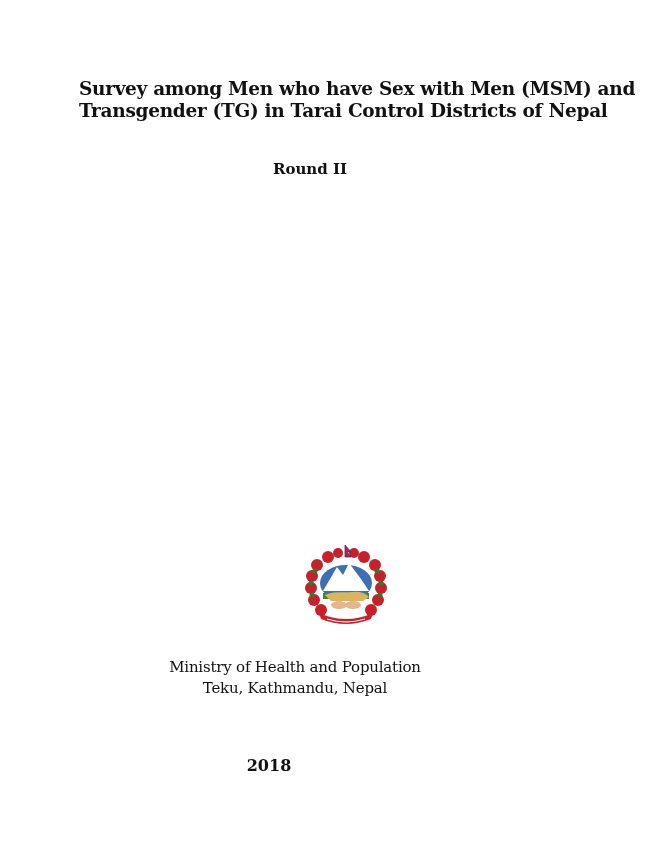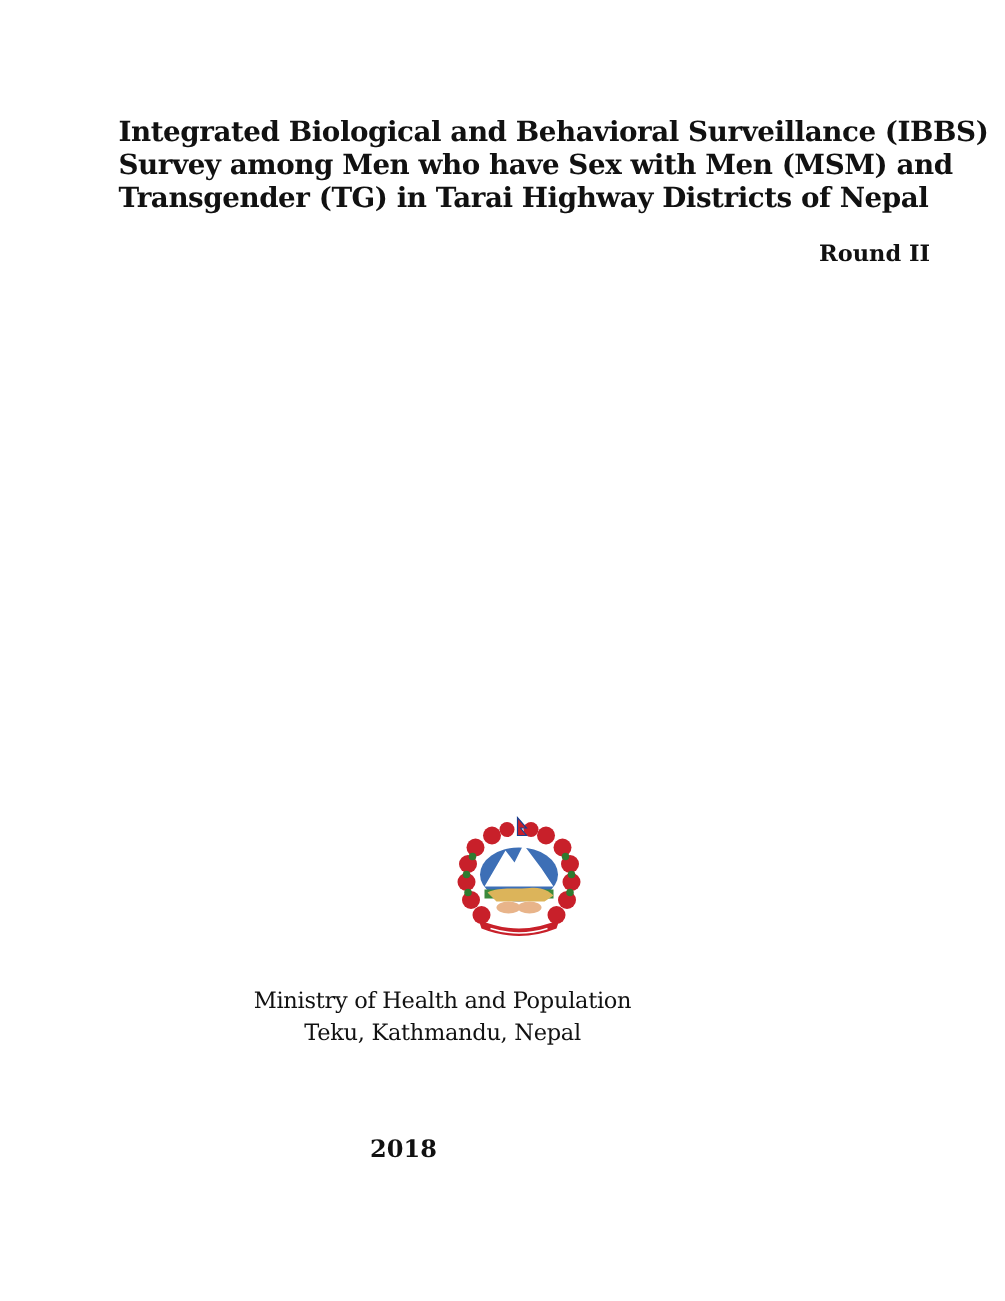--- a/index.html
+++ b/index.html
@@ -6,40 +6,39 @@
     body { width: 670px; height: 867px; position: relative; overflow: hidden; color: #111; }
     .title-block {
       position: absolute; left: 79px; top: 78px; width: 515px;
       font-family: "DejaVu Serif", serif; font-weight: bold;
       font-size: 18.5px; line-height: 22px; text-align: justify;
       text-align-last: left; letter-spacing: -0.3px;
     }
     .title-line { display: block; white-space: nowrap; }
     .title-line.j { text-align: justify; text-align-last: justify; }
     .round {
-      position: absolute; left: 0; width: 620px; top: 160px; text-align: right;
+      position: absolute; left: 0; width: 620px; top: 160px; text-align: center;
       font-family: "DejaVu Serif", serif; font-weight: bold; font-size: 15px;
     }
     .emblem { position: absolute; left: 303px; top: 543px; width: 86px; height: 84px; }
     .org {
       position: absolute; left: 0; width: 590px; top: 657px; text-align: center;
       font-family: "DejaVu Serif", serif; font-size: 15px; line-height: 21px; letter-spacing: -0.2px;
     }
     .year {
       position: absolute; left: 0; width: 538px; top: 756px; text-align: center;
       font-family: "DejaVu Serif", serif; font-weight: bold; font-size: 16px;
     }
   </style>
 </head>
 <body>
 
 <div class="title-block">
-  <span class="title-line j">Integrated Biological and Behavioral Surveillance (IBBS)</span>
   <span class="title-line j">Survey among Men who have Sex with Men (MSM) and</span>
-  <span class="title-line">Transgender (TG) in Tarai Highway Districts of Nepal</span>
+  <span class="title-line">Transgender (TG) in Tarai Control Districts of Nepal</span>
 </div>
 
 <div class="round">Round II</div>
 
 <div class="emblem">
   <svg width="86" height="84" viewBox="0 0 86 84">
 
     <g fill="#c8202a">
       <circle cx="14" cy="22" r="6"></circle>
         <circle cx="9" cy="33" r="6"></circle>

